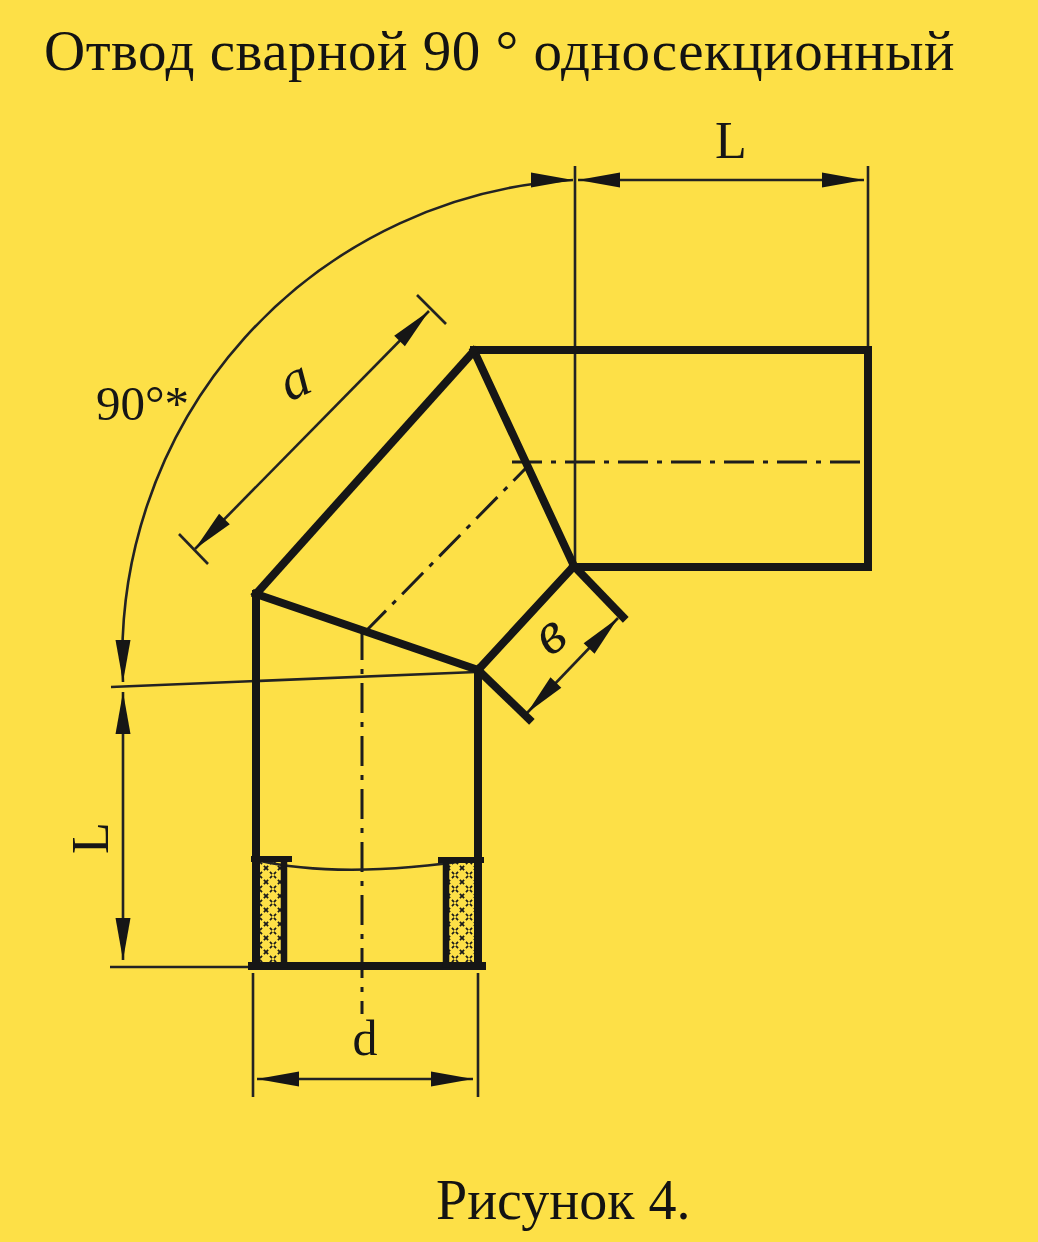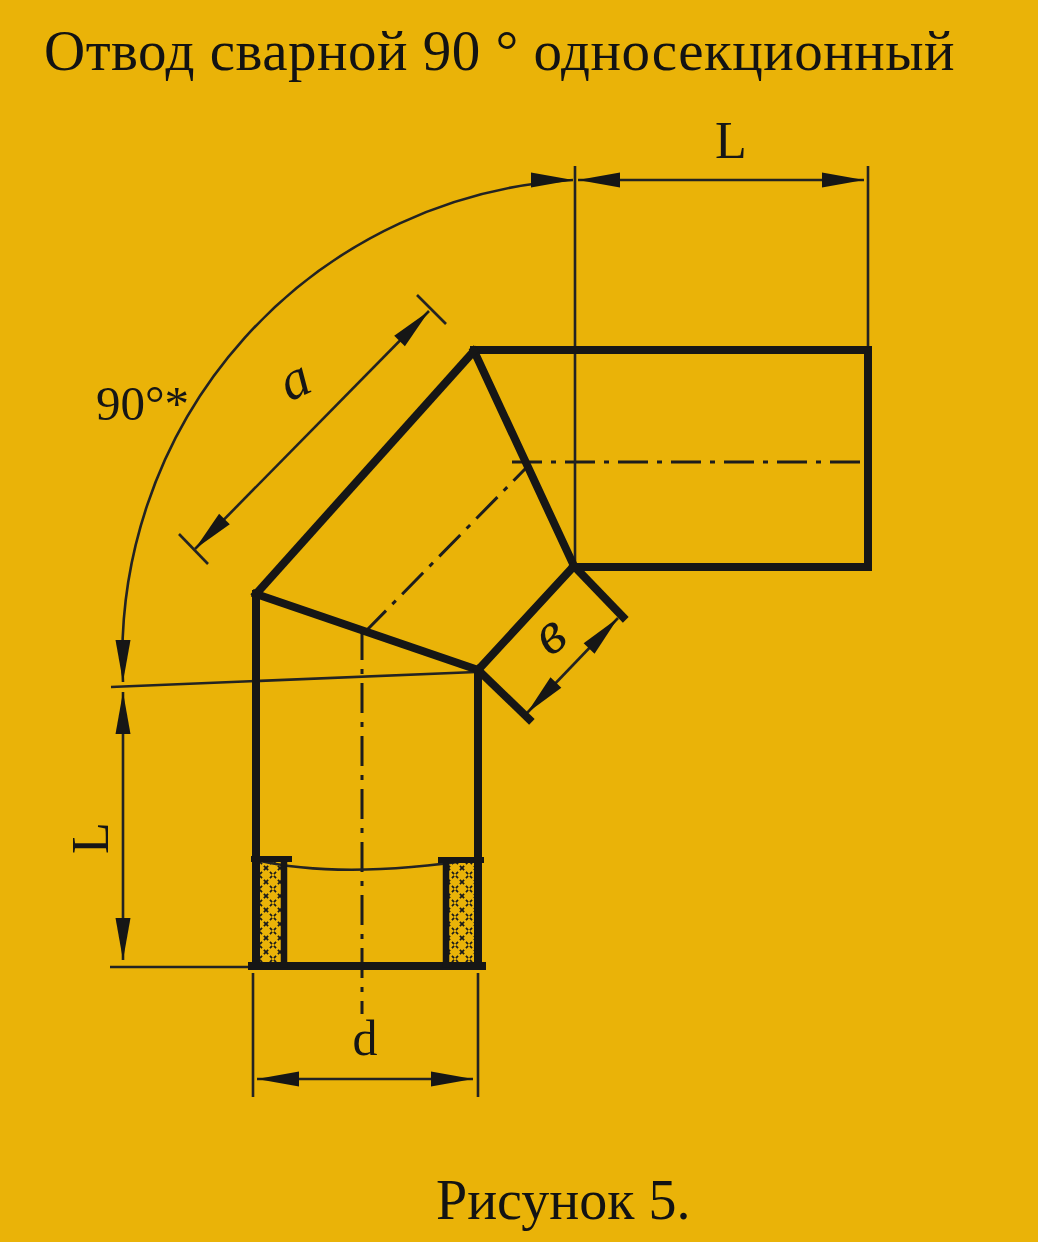--- a/index.html
+++ b/index.html
@@ -5,21 +5,21 @@
   html, body {
     margin: 0;
     padding: 0;
     background: #e9e8e5;
   }
   .page {
     position: relative;
     width: 1038px;
     height: 1242px;
     margin: 0 auto;
-    background: #eab308;
+    background: #fde047;
     overflow: hidden;
     font-family: "Liberation Serif", serif;
     color: #161616;
   }
   .title {
     position: absolute;
     left: 44px;
     top: 18px;
     margin: 0;
     font-size: 57px;
@@ -134,14 +134,14 @@
     <g>
       <text x="731" y="158" font-size="52" text-anchor="middle">L</text>
       <text transform="translate(108,838) rotate(-90)" font-size="52" text-anchor="middle">L</text>
       <text x="96" y="420" font-size="49">90°*</text>
       <text class="dim-letter" transform="translate(302,396) rotate(-25)" font-size="56" text-anchor="middle">a</text>
       <text class="dim-letter" transform="translate(560,650) rotate(-35)" font-size="60" text-anchor="middle">в</text>
       <text x="365" y="1055" font-size="50" text-anchor="middle">d</text>
     </g>
   </svg>
 
-  <div class="caption">Рисунок 5.</div>
+  <div class="caption">Рисунок 4.</div>
 </div>
 
 </body></html>

